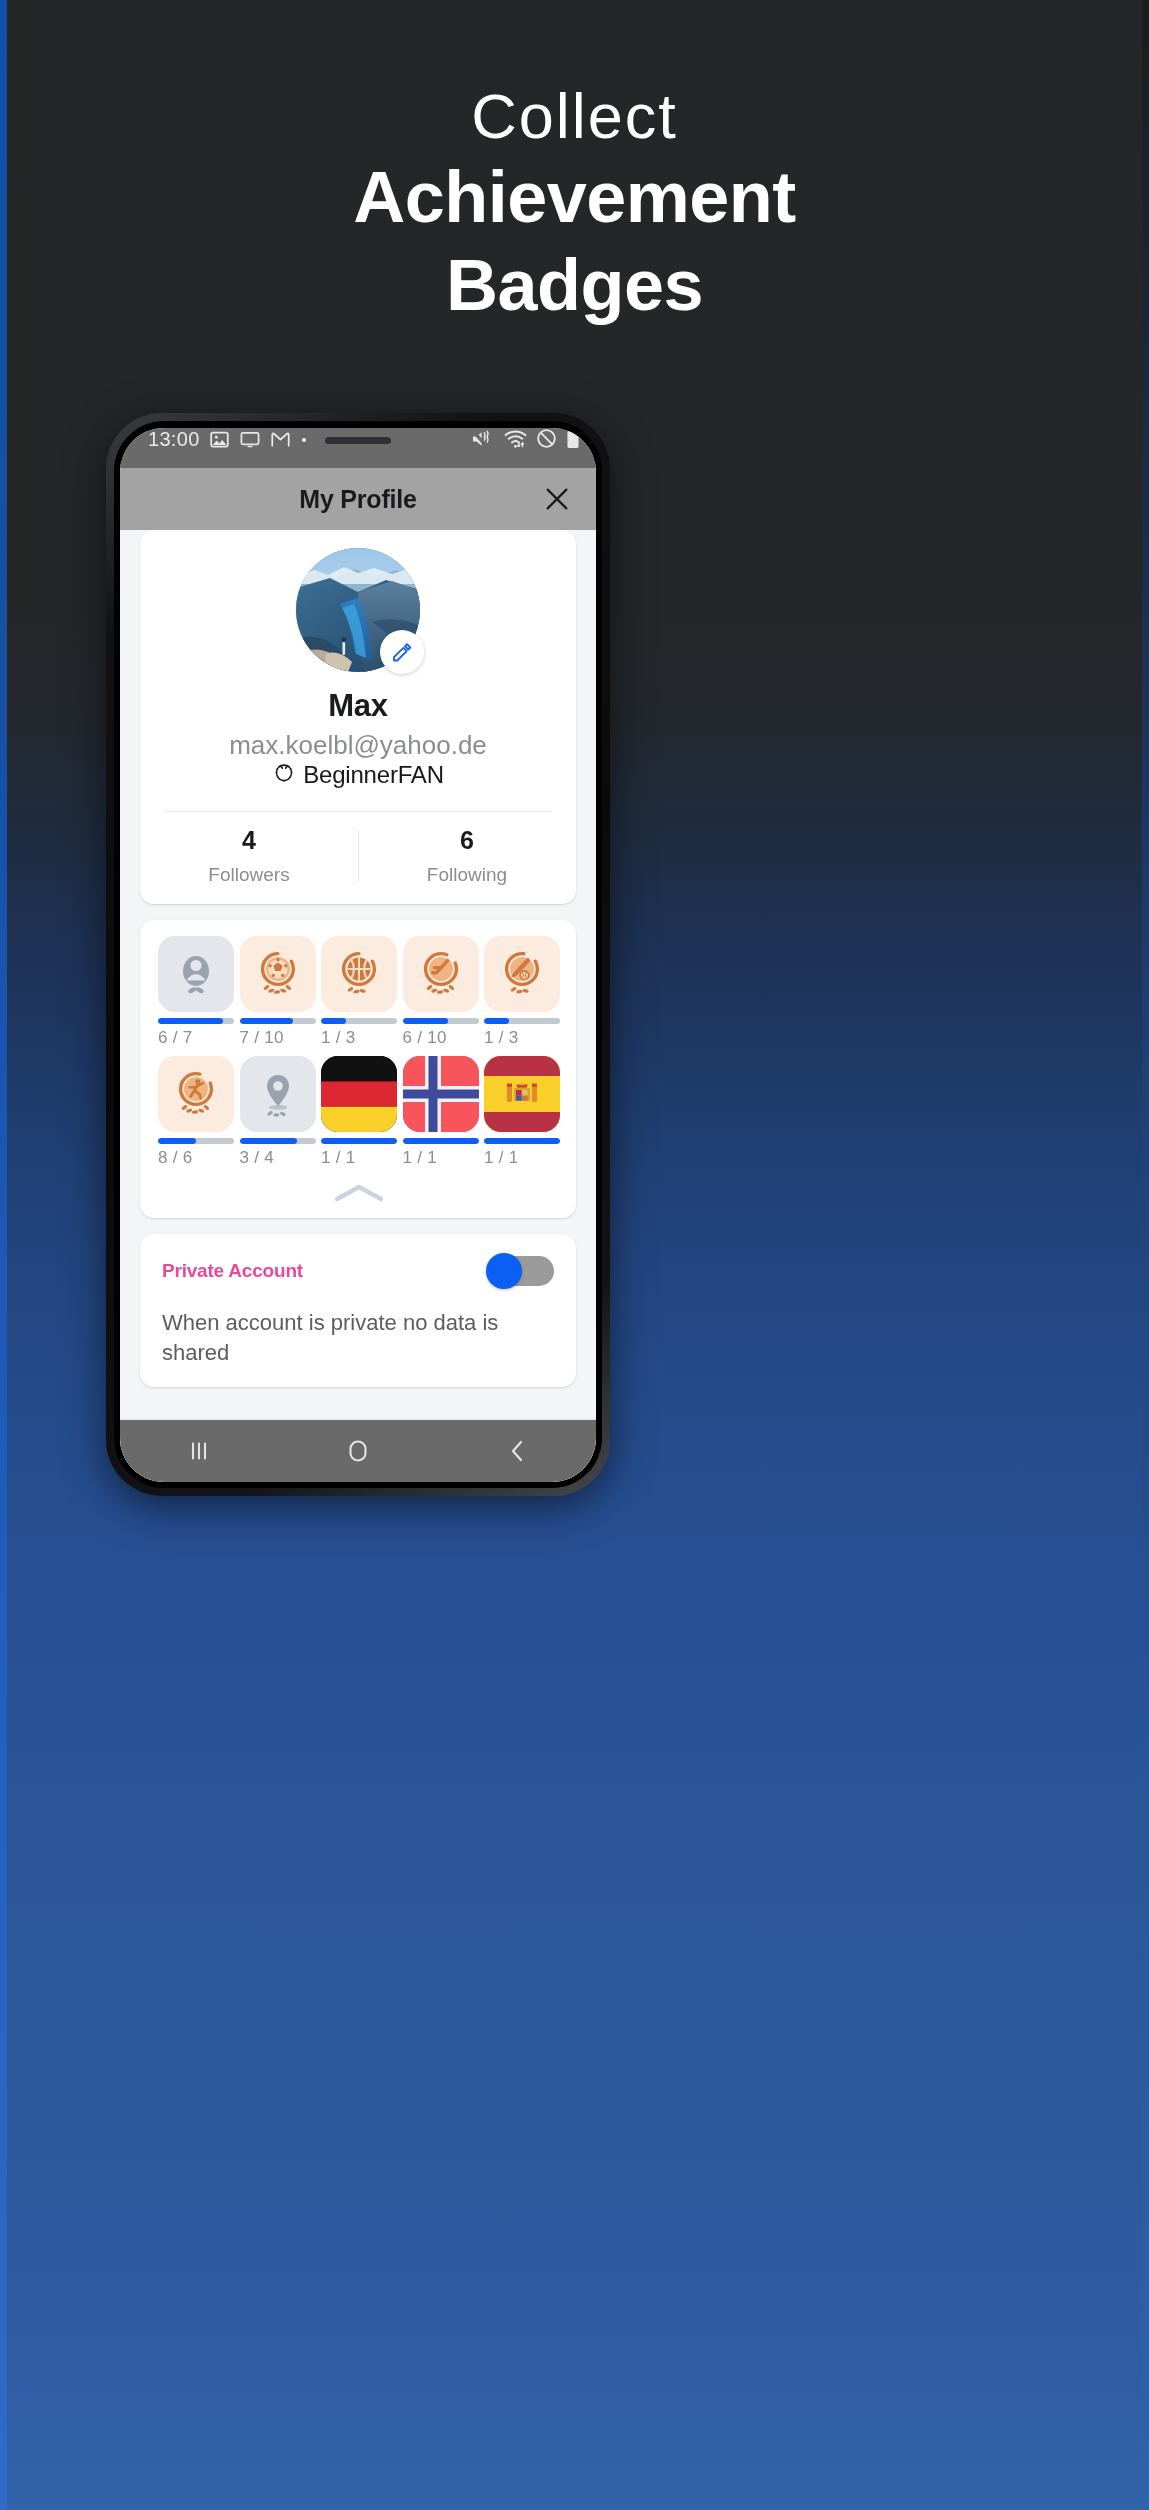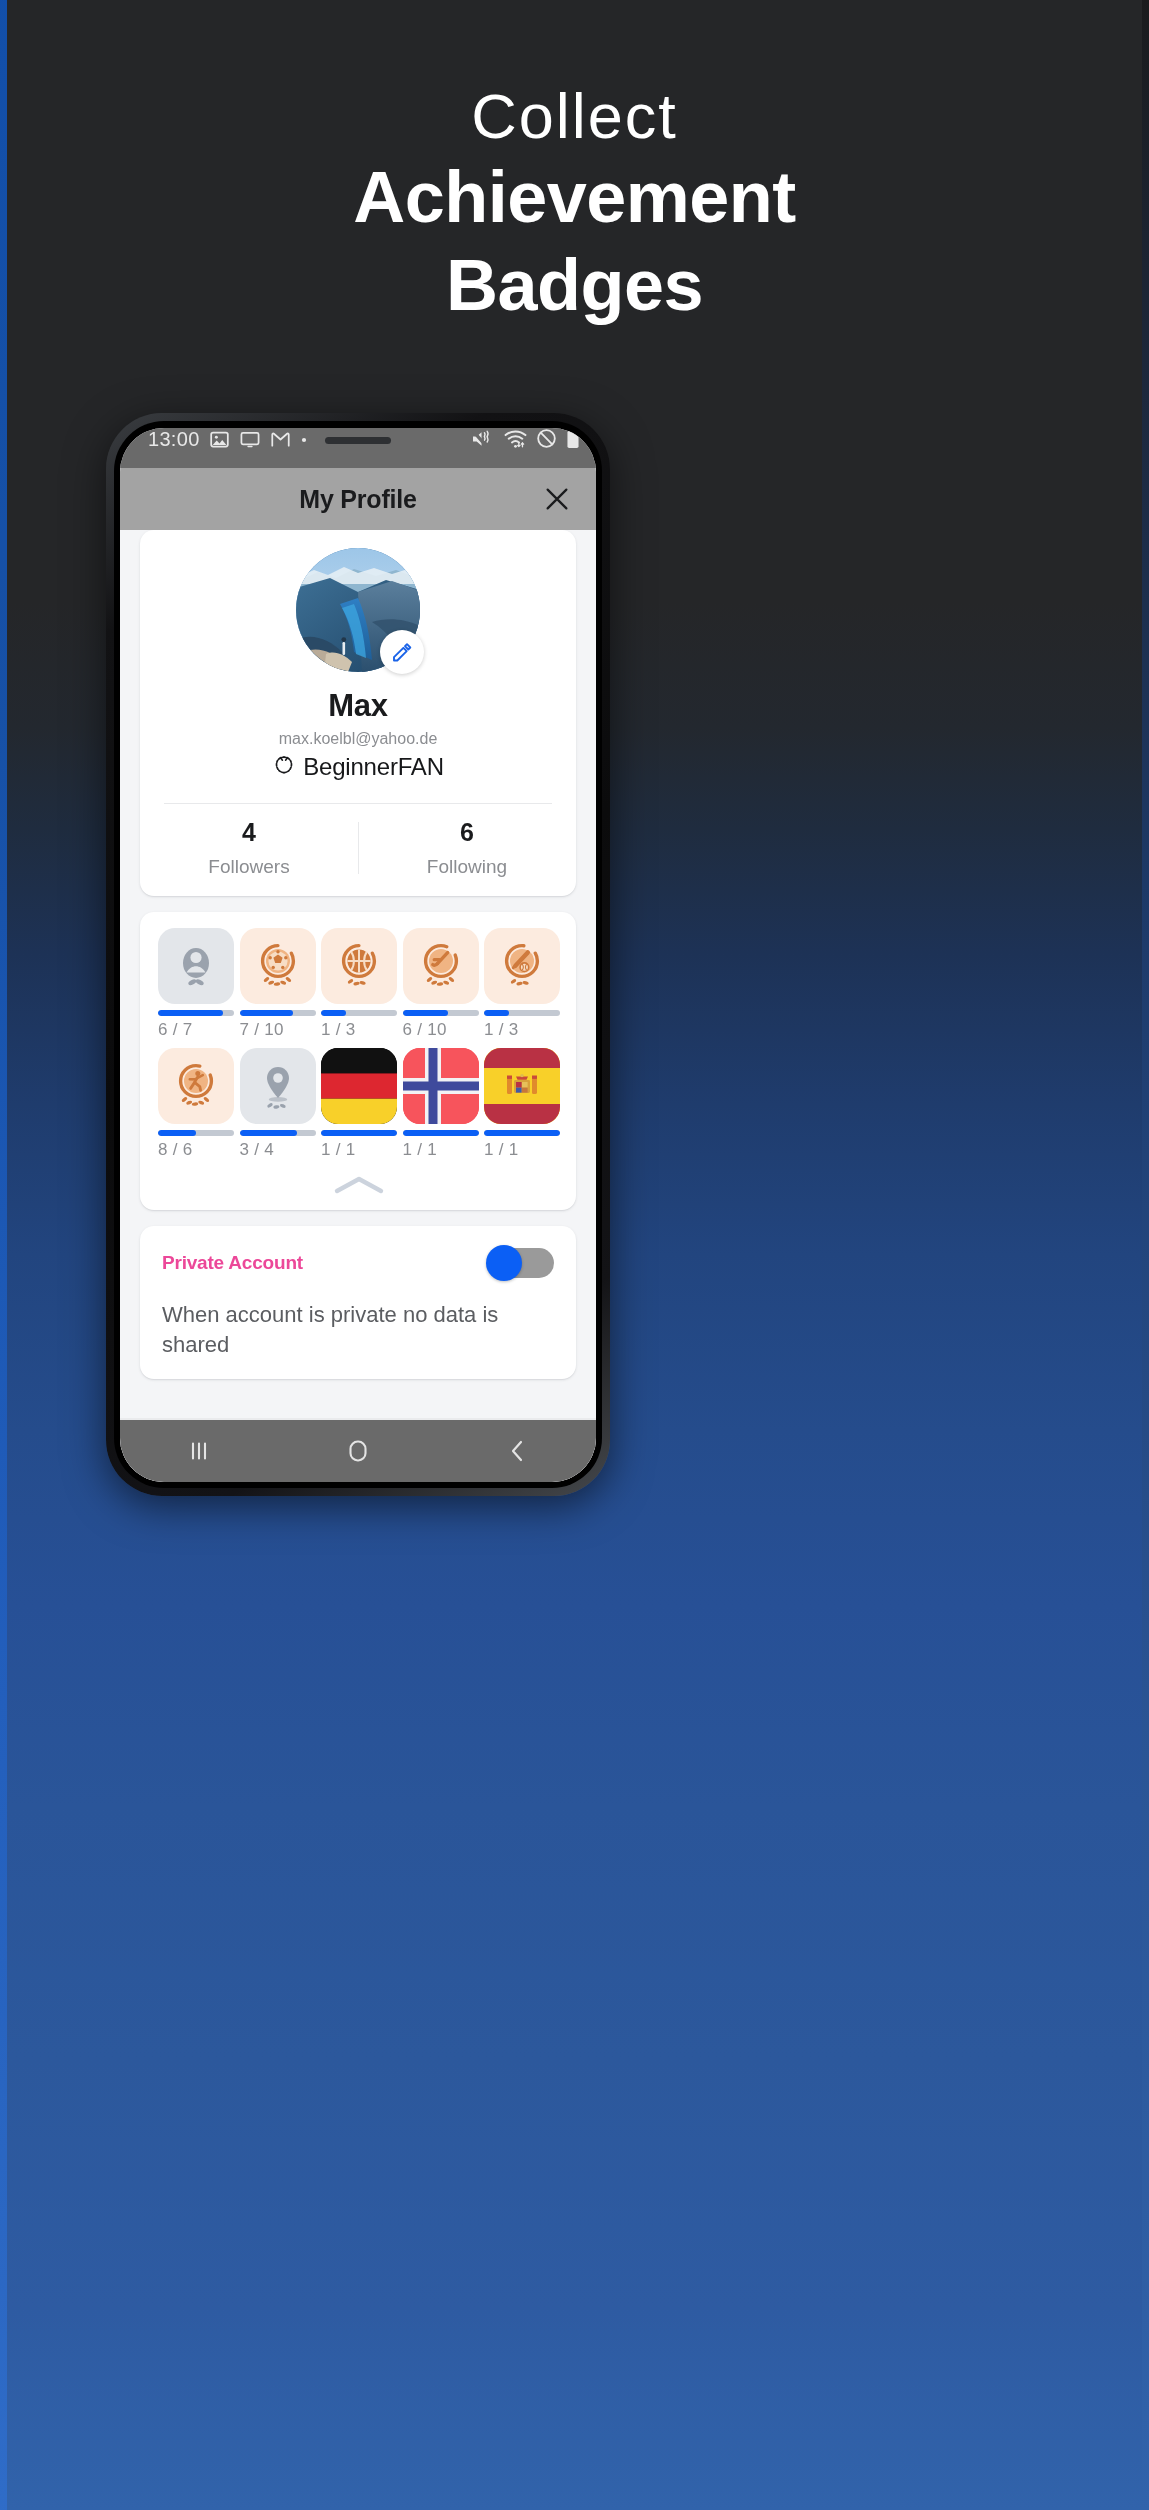--- a/index.html
+++ b/index.html
@@ -141,26 +141,26 @@
     position:absolute; right:-4px; bottom:-2px;
     width:44px; height:44px; border-radius:50%;
     background:#fff; box-shadow:0 1px 4px rgba(0,0,0,.2);
     display:flex; align-items:center; justify-content:center;
   }
   #pname{
     text-align:center; font-size:31px; font-weight:700;
     color:#1a1b1d; margin-top:16px; letter-spacing:-.3px;
   }
   #pmail{
-    text-align:center; font-size:16px; color:#8b8d91;
+    text-align:center; font-size:26px; color:#8b8d91;
     margin-top:6px; font-weight:400;
   }
   #prank{
     display:flex; align-items:center; justify-content:center;
-    gap:7px; margin-top:5px;
+    gap:7px; 
   }
   #prank-label{ font-size:24px; color:#17181a; font-weight:500; letter-spacing:-.2px; }
 
   #stats-sep{ height:1px; background:#e8e9eb; margin:22px 24px 0 24px; }
   #stats{ display:flex; padding:14px 0 18px 0; }
   .stat{ flex:1; text-align:center; position:relative; }
   .stat + .stat::before{
     content:""; position:absolute; left:0; top:4px; bottom:4px;
     width:1px; background:#e8e9eb;
   }

